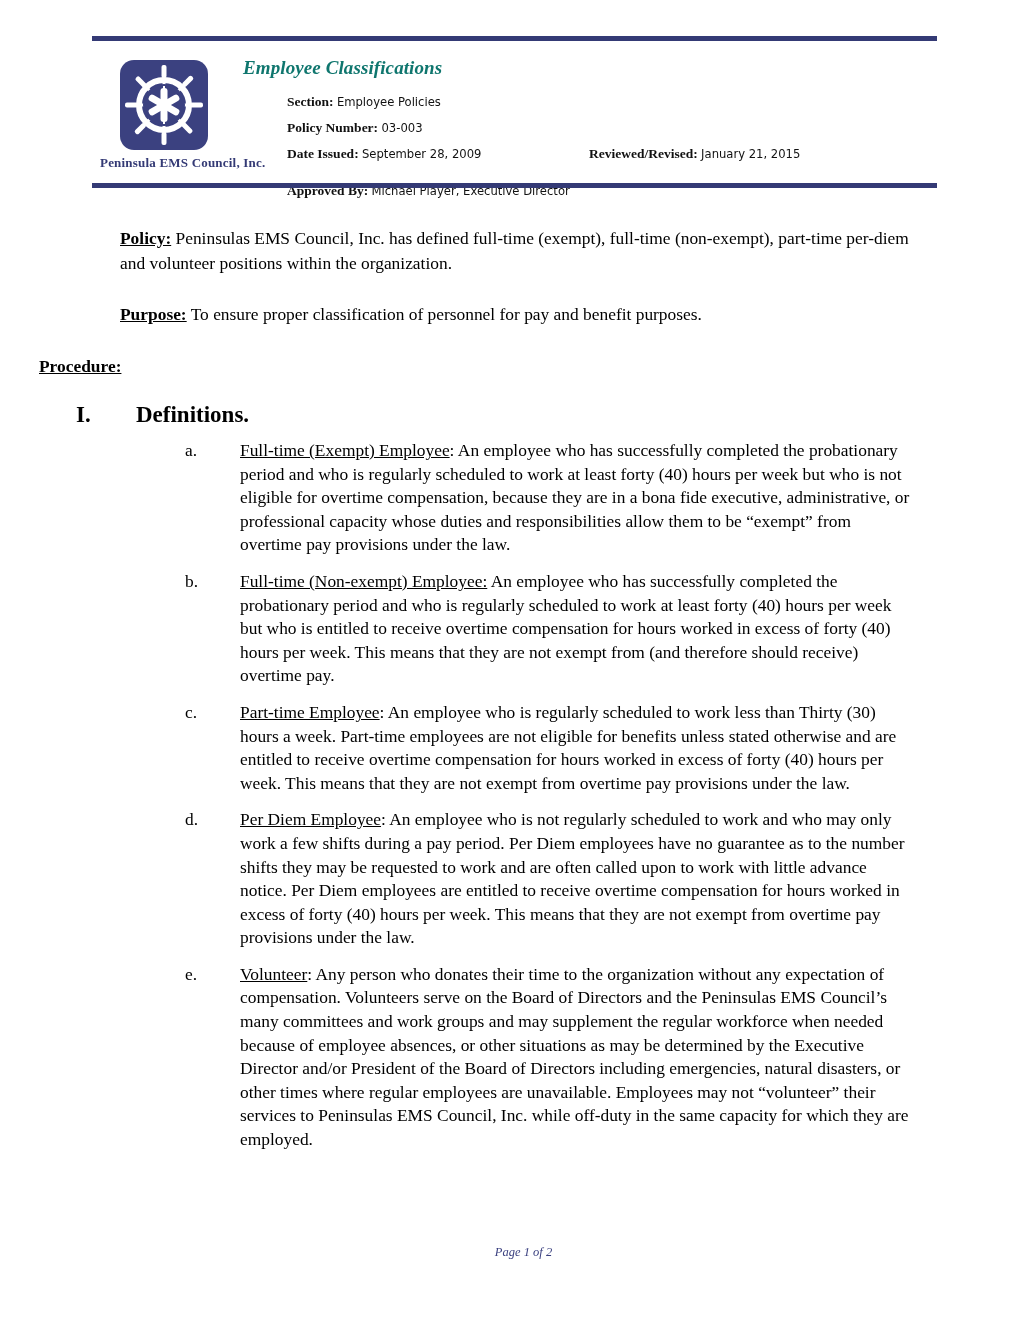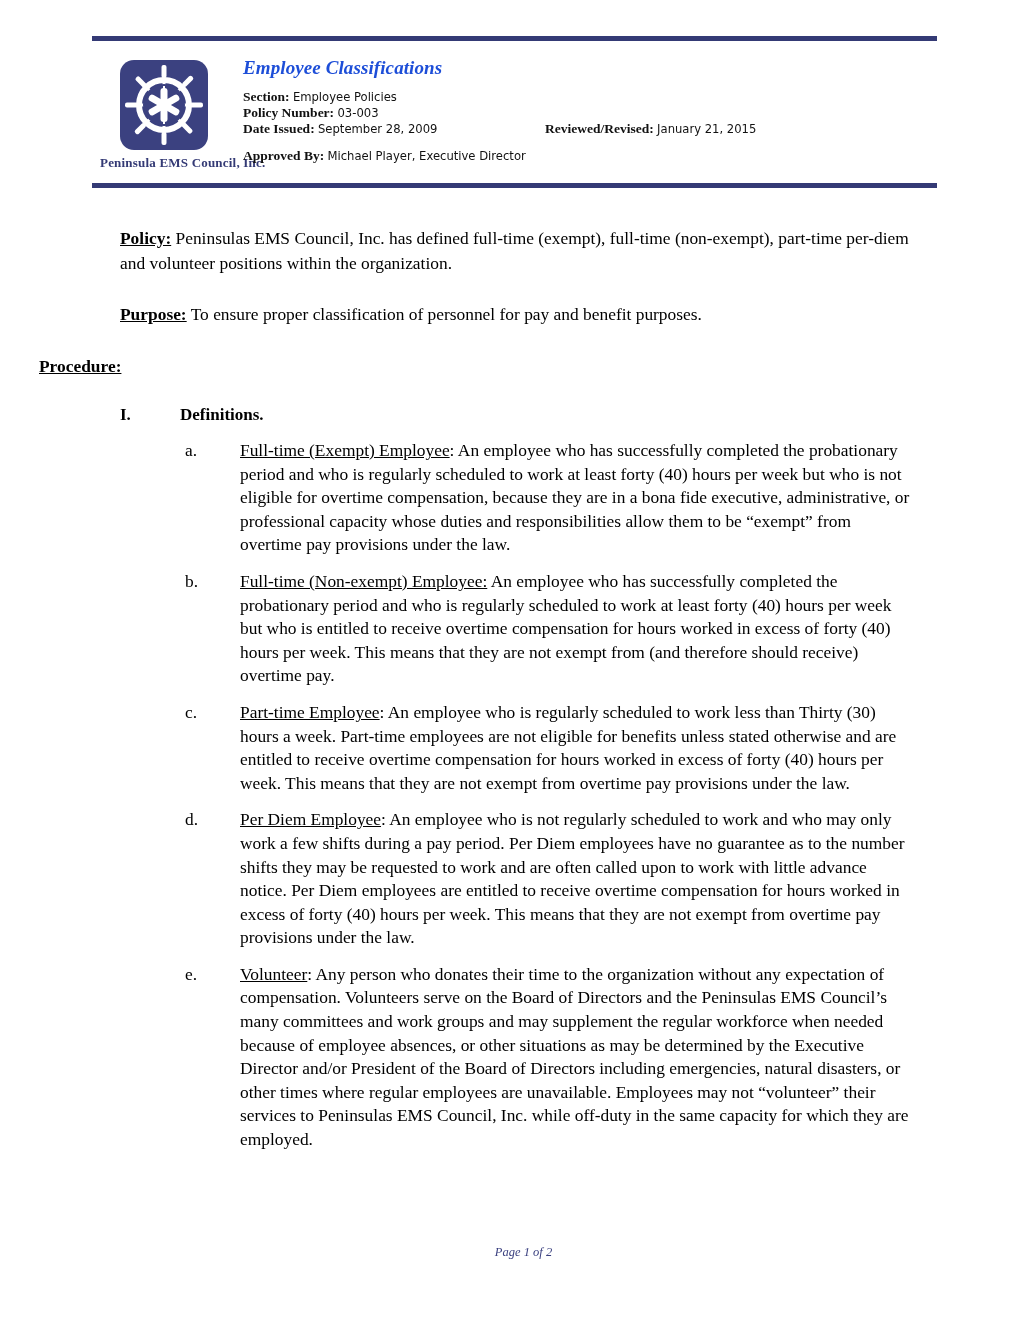--- a/index.html
+++ b/index.html
@@ -65,30 +65,31 @@
     position: absolute;
     left: 243px;
     top: 58px;
     width: 690px;
   }
   .doc-title {
     font-family: "Liberation Serif", "DejaVu Serif", serif;
     font-weight: bold;
     font-style: italic;
     font-size: 19px;
-    color: #1d4ed8;
+    color: #0f766e;
     letter-spacing: .1px;
     margin: 0 0 11px 0;
     line-height: 1.05;
   }
   .meta-line {
     font-size: 13.5px;
-    line-height: 16px;
+    line-height: 25px;
     white-space: nowrap;
     color: #111;
+    margin-left: 44px;
   }
   .meta-line .lbl {
     font-family: "Liberation Serif", "DejaVu Serif", serif;
     font-weight: bold;
     font-size: 13.5px;
   }
   .meta-line .val {
     font-family: "DejaVu Sans", "Liberation Sans", sans-serif;
     font-size: 11.6px;
     font-weight: normal;
@@ -117,22 +118,22 @@
     text-align: left;
   }
   .para .hdr {
     font-weight: bold;
     text-decoration: underline;
   }
   .para.tight { margin-bottom: 25px; padding-left: 39px; }
 
   .section-head {
     position: relative;
-    padding-left: 120px;
-    font-size: 17px;
+    padding-left: 76px;
+    font-size: 23px;
     line-height: 24px;
     margin-bottom: 12px;
   }
   .section-head .numeral {
     display: inline-block;
     width: 60px;
     font-weight: bold;
   }
   .section-head .heading {
     font-weight: bold;

